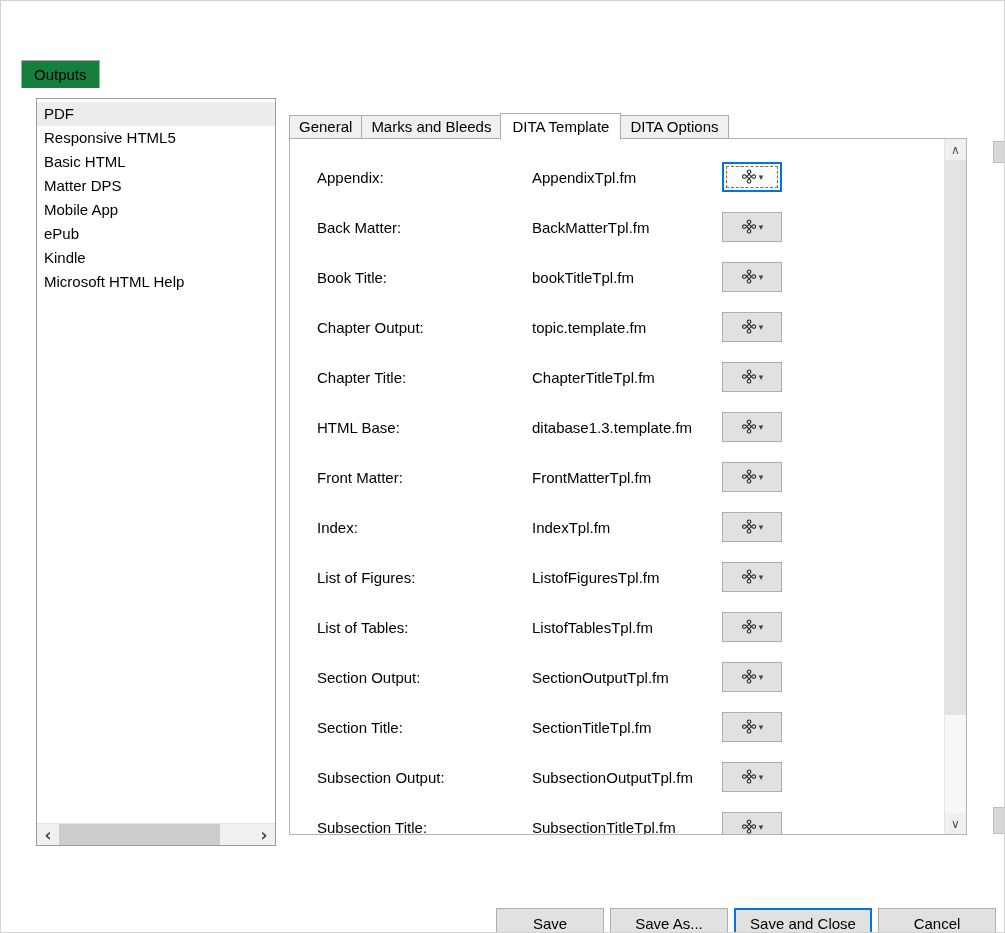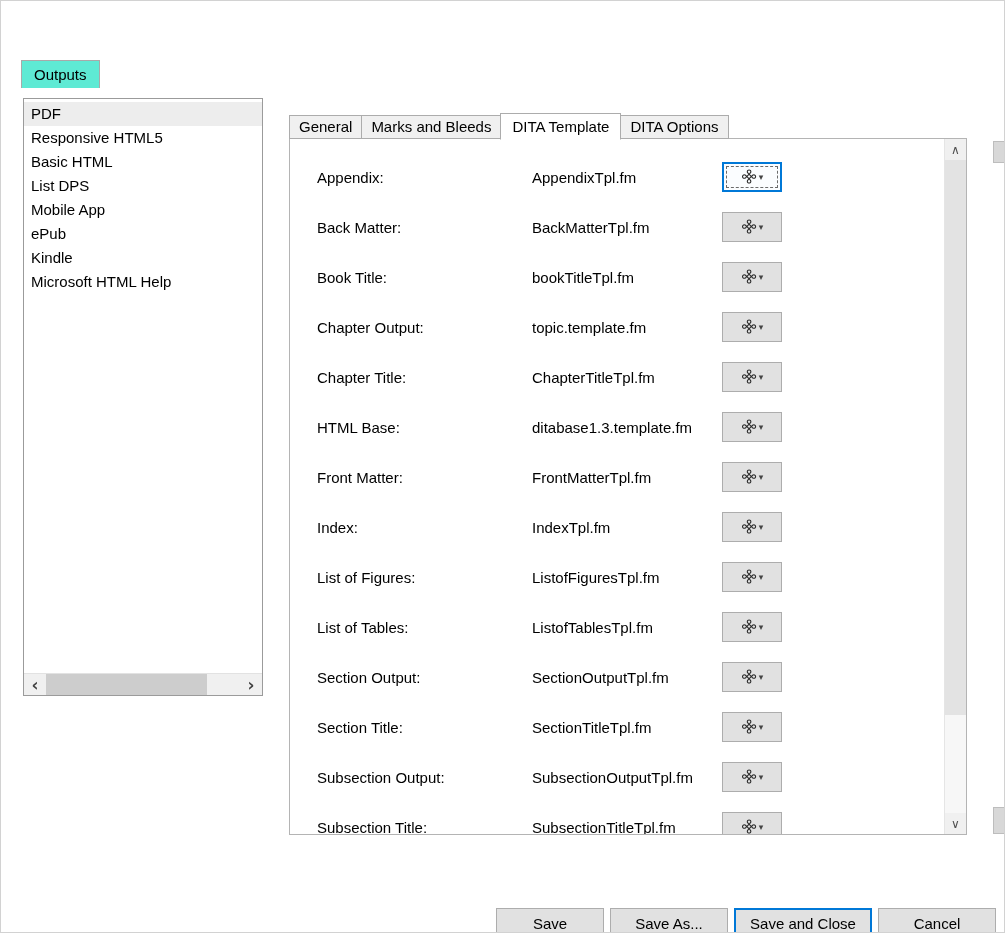--- a/index.html
+++ b/index.html
@@ -6,25 +6,25 @@
   html,body { background:#ffffff; }
   body { font-family: "Liberation Sans", "DejaVu Sans", sans-serif; font-size:15px; color:#000; }
   .dialog { position:relative; width:1005px; height:933px; background:#fff; border:1px solid #d2d2d2; overflow:hidden; }
 
   
   .titlebar { position:absolute; left:0; top:0; width:100%; height:42px; background:#fff; border-bottom:1px solid #ececec; display:flex; align-items:center; padding:0 16px; }
   .title { color:#9e9e9e; font-size:17px; }
   .close { margin-left:auto; color:#a8a8a8; font-size:25px; line-height:25px; cursor:default; font-family:"DejaVu Sans",sans-serif; }
 
   
-  .outputs-tab { position:absolute; left:20px; top:59px; height:28px; padding:12px 12px; background:#5eead4;
+  .outputs-tab { position:absolute; left:20px; top:59px; height:28px; padding:12px 12px; background:#15803d;
     border:1px solid #a9a9a9; border-bottom:none; display:flex; align-items:center; }
 
   
-  .listbox { position:absolute; left:22px; top:97px; width:240px; height:598px; border:1px solid #9b9b9b; background:#fff; display:flex; flex-direction:column; }
+  .listbox { position:absolute; left:35px; top:97px; width:240px; height:748px; border:1px solid #9b9b9b; background:#fff; display:flex; flex-direction:column; }
   .list-items { flex:1; padding-top:3px; overflow:hidden; }
   .list-item { height:24px; line-height:24px; padding:0 7px; white-space:nowrap; }
   .list-item.selected { background:#ededed; }
   .hscroll { height:22px; background:#f0f0f0; display:flex; align-items:stretch; border-top:1px solid #e2e2e2; }
   .hs-arrow { width:22px; display:flex; align-items:center; justify-content:center; color:#404040; font-size:17px; font-weight:bold; font-family:"DejaVu Sans",sans-serif; }
   .hs-track { flex:1; position:relative; }
   .hs-thumb { position:absolute; left:0; top:0; bottom:0; width:83%; background:#cdcdcd; }
 
   
   .tabs { position:absolute; left:288px; top:113px; height:25px; display:flex; align-items:flex-end; z-index:3; }
@@ -79,21 +79,21 @@
 
         <div class="list-item">
           <span>Responsive HTML5</span>
         </div>
 
         <div class="list-item">
           <span>Basic HTML</span>
         </div>
 
         <div class="list-item">
-          <span>List DPS</span>
+          <span>Matter DPS</span>
         </div>
 
         <div class="list-item">
           <span>Mobile App</span>
         </div>
 
         <div class="list-item">
           <span>ePub</span>
         </div>
 

